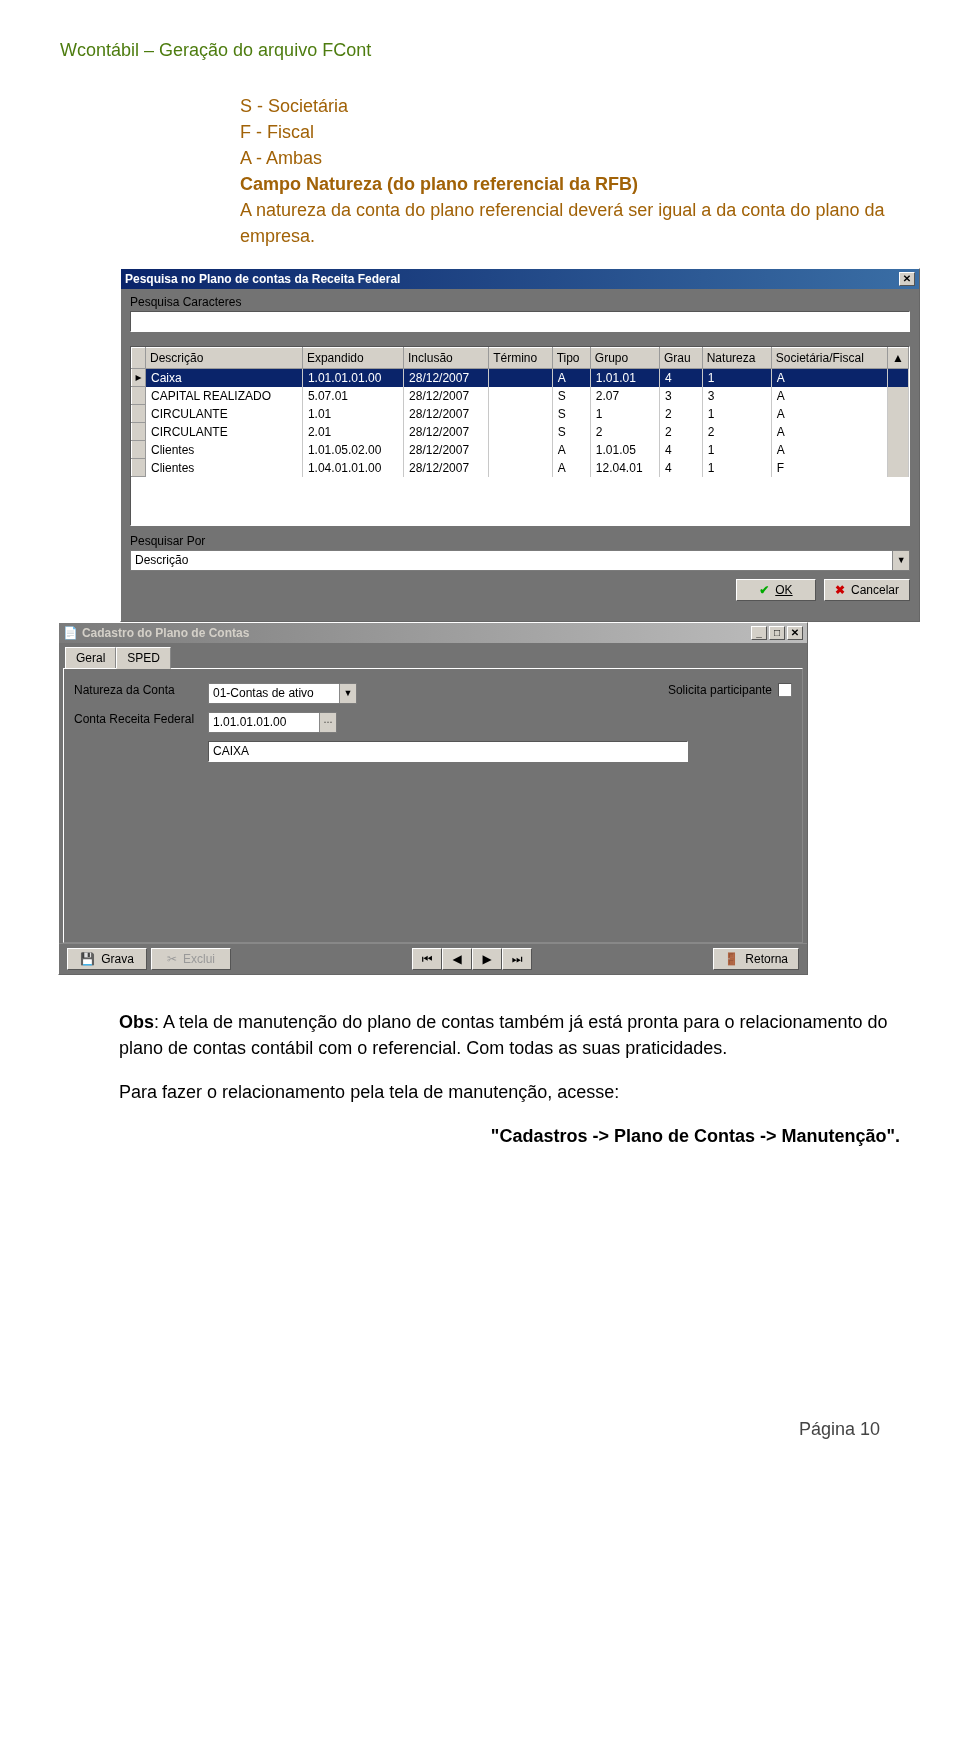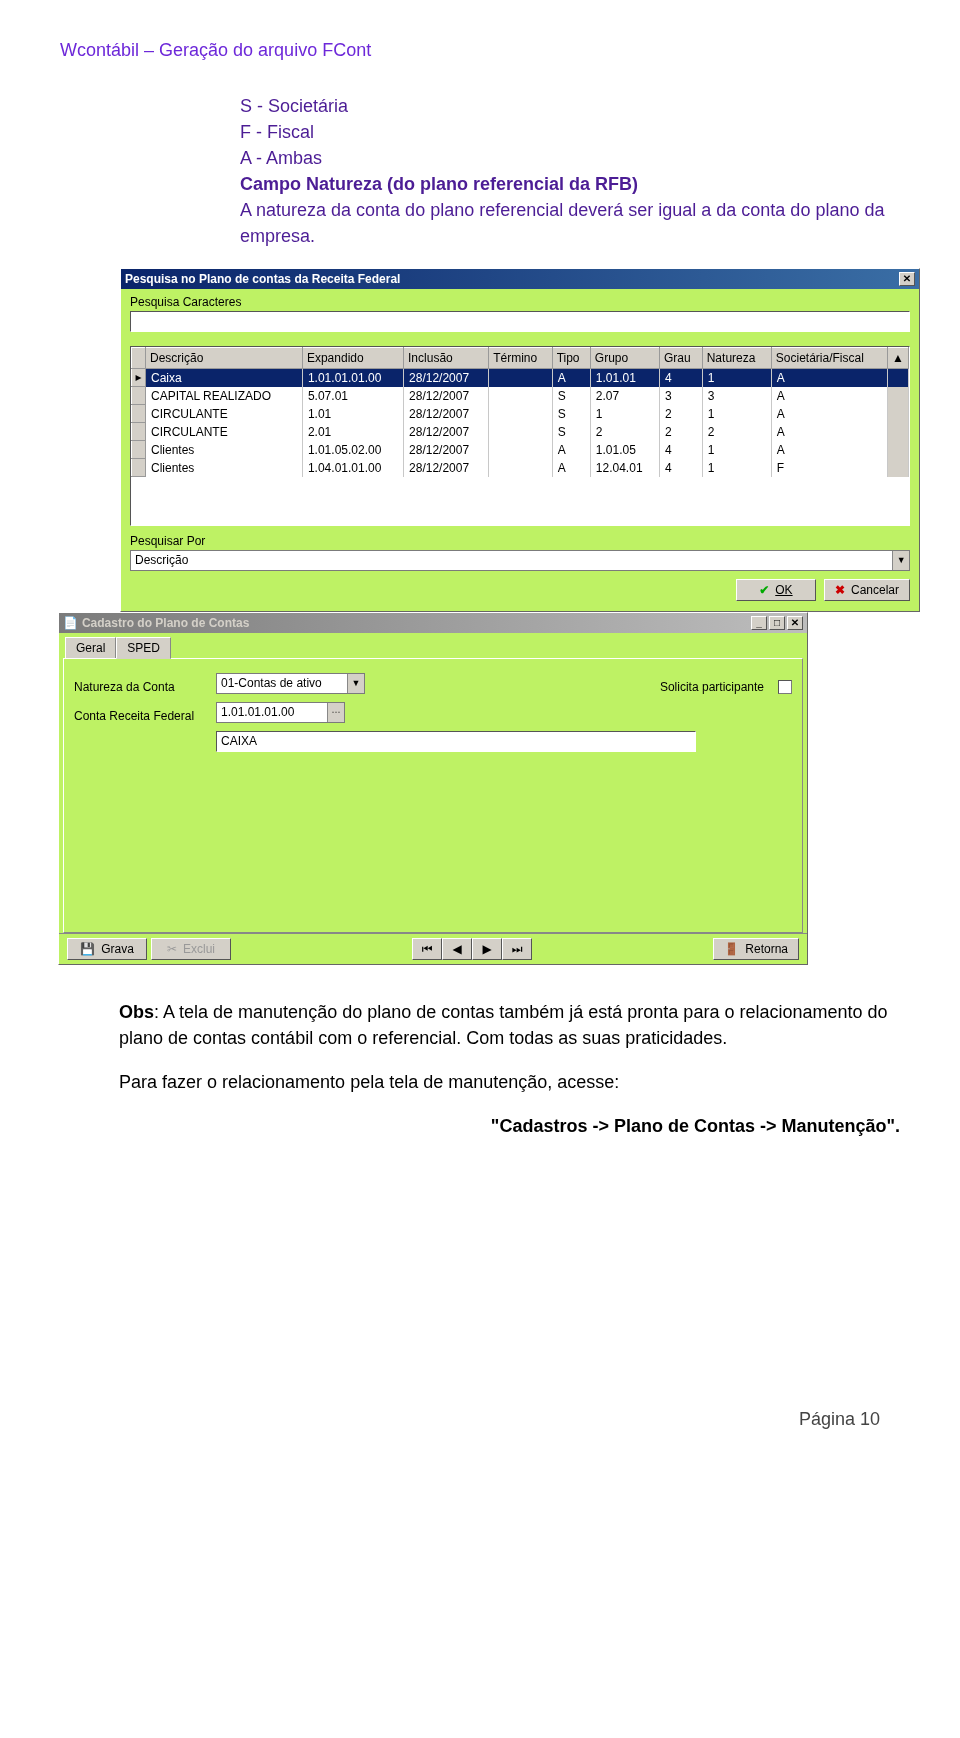--- a/index.html
+++ b/index.html
@@ -8,36 +8,36 @@
     padding: 0;
     font-family: Arial, sans-serif;
     background: #fff;
     width: 960px;
   }
   .page {
     padding: 40px 60px 40px 60px;
   }
   .header-title {
     font-size: 18px;
-    color: #6d28d9;
+    color: #4d7c0f;
     margin-bottom: 32px;
   }
   .body-text {
     margin-left: 180px;
     font-size: 18px;
-    color: #4c1d95;
+    color: #a16207;
     line-height: 1.45;
   }
   .body-text .bold { font-weight: bold; }
   .body-text p { margin: 0; }
 
   
   .win {
     margin: 18px 0 0 0;
-    background: #bef264;
+    background: #737373;
     border: 1px solid #666;
     border-top-color: #fff;
     border-left-color: #fff;
     font-family: Tahoma, sans-serif;
     font-size: 12px;
   }
   .win1 { margin-left: 60px; width: 800px; }
   .titlebar {
     background: linear-gradient(to right, #0a246a, #3a6ea5);
     color: #fff;
@@ -53,21 +53,21 @@
     background: #d4d0c8;
     border: 1px solid #fff;
     border-right-color:#555; border-bottom-color:#555;
     font-size: 10px;
     display:flex;align-items:center;justify-content:center;
     color:#000;
     font-family: Arial;
     font-weight:bold;
   }
   .tb-group { display:flex; gap:2px;}
-  .win-body { padding: 6px 9px 10px 9px; }
+  .win-body { padding: 6px 9px 20px 9px; }
   .field-label { font-size: 12px; margin-bottom:2px; display:block;}
   .text-input {
     width: 100%;
     height: 21px;
     background:#fff;
     border:1px solid #7b7b7b;
     border-top-color:#555; border-left-color:#555;
     border-right-color:#fff; border-bottom-color:#fff;
     padding: 2px 4px;
     font-size:12px;
@@ -139,21 +139,21 @@
   }
   .tab.active { background:#d4d0c8; border-bottom:1px solid #d4d0c8; z-index:2;text-align:center;}
   .tab-panel {
     border:1px solid #888;
     border-top-color:#fff; border-left-color:#fff;
     margin-top:-1px;
     padding: 14px 10px;
     min-height: 275px;
     position:relative;
   }
-  .form-row { display:flex; align-items:flex-end; gap:14px; margin-bottom:8px;}
+  .form-row { display:flex; align-items:flex-start; gap:6px; margin-bottom:8px;}
   .form-label { font-size:12px; width:128px;}
   .combo {
     display:flex; align-items:center;
     background:#fff;
     border:1px solid #7b7b7b;
     height:21px;
   }
   .combo input {border:none;outline:none;font-size:12px;padding:2px 4px;width:130px;background:transparent;}
   .combo .drop {width:17px;height:19px;background:#d4d0c8;border-left:1px solid #888;display:flex;align-items:center;justify-content:center;font-size:9px;}
   .chk { width:14px;height:14px;background:#fff;border:1px solid #7b7b7b;border-top-color:#555;border-left-color:#555;}

